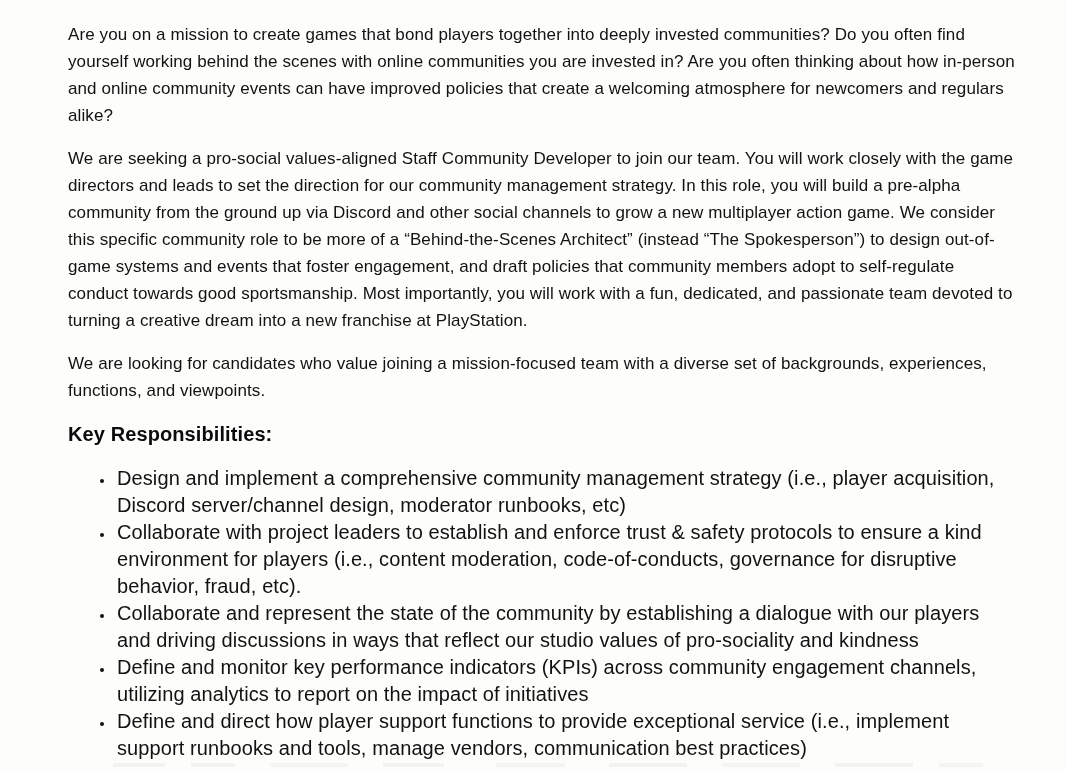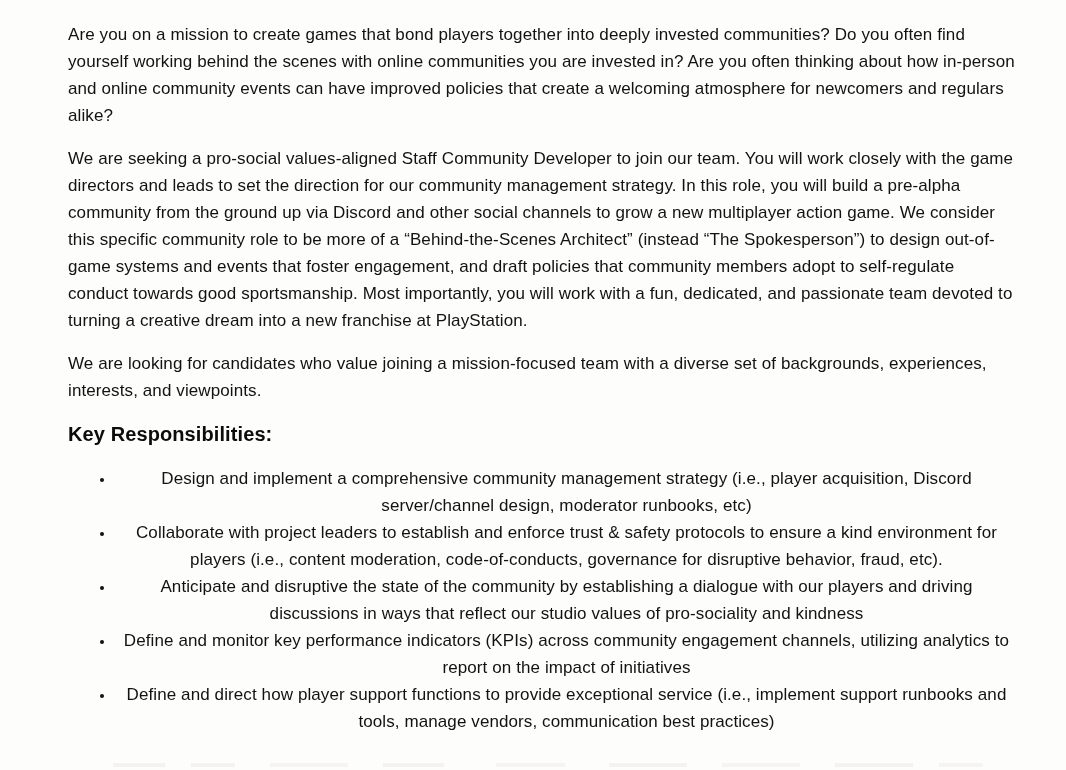--- a/index.html
+++ b/index.html
@@ -40,27 +40,26 @@
     color: #0c0c0c;
   }
 
   .doc ul {
     margin: 0;
     padding-left: 47px;
     list-style: disc outside;
   }
 
   .doc li {
-    font-size: 17px;
+    font-size: 20px;
     line-height: 27px;
     letter-spacing: 0.1px;
     margin: 0;
     padding-left: 2px;
     color: #121212;
-    text-align: center;
   }
 
   .doc li::marker {
     font-size: 14px;
   }
 
   
   .cutoff-line {
     position: absolute;
     left: 113px;
@@ -87,27 +86,27 @@
 </style>
 </head>
 <body>
 
 <main class="doc">
 
   <p>Are you on a mission to create games that bond players together into deeply invested communities? Do you often find yourself working behind the scenes with online communities you are invested in? Are you often thinking about how in-person and online community events can have improved policies that create a welcoming atmosphere for newcomers and regulars alike?</p>
 
   <p>We are seeking a pro-social values-aligned Staff Community Developer to join our team. You will work closely with the game directors and leads to set the direction for our community management strategy. In this role, you will build a pre-alpha community from the ground up via Discord and other social channels to grow a new multiplayer action game. We consider this specific community role to be more of a “Behind-the-Scenes Architect” (instead “The Spokesperson”) to design out-of-game systems and events that foster engagement, and draft policies that community members adopt to self-regulate conduct towards good sportsmanship. Most importantly, you will work with a fun, dedicated, and passionate team devoted to turning a creative dream into a new franchise at PlayStation.</p>
 
-  <p>We are looking for candidates who value joining a mission-focused team with a diverse set of backgrounds, experiences, interests, and viewpoints.</p>
+  <p>We are looking for candidates who value joining a mission-focused team with a diverse set of backgrounds, experiences, functions, and viewpoints.</p>
 
   <h3>Key Responsibilities:</h3>
 
   <ul>
     <li>Design and implement a comprehensive community management strategy (i.e., player acquisition, Discord server/channel design, moderator runbooks, etc)</li>
     <li>Collaborate with project leaders to establish and enforce trust &amp; safety protocols to ensure a kind environment for players (i.e., content moderation, code-of-conducts, governance for disruptive behavior, fraud, etc).</li>
-    <li>Anticipate and disruptive the state of the community by establishing a dialogue with our players and driving discussions in ways that reflect our studio values of pro-sociality and kindness</li>
+    <li>Collaborate and represent the state of the community by establishing a dialogue with our players and driving discussions in ways that reflect our studio values of pro-sociality and kindness</li>
     <li>Define and monitor key performance indicators (KPIs) across community engagement channels, utilizing analytics to report on the impact of initiatives</li>
     <li>Define and direct how player support functions to provide exceptional service (i.e., implement support runbooks and tools, manage vendors, communication best practices)</li>
   </ul>
 
   <div class="cutoff-line"></div>
 
 </main>
 
 </body></html>

